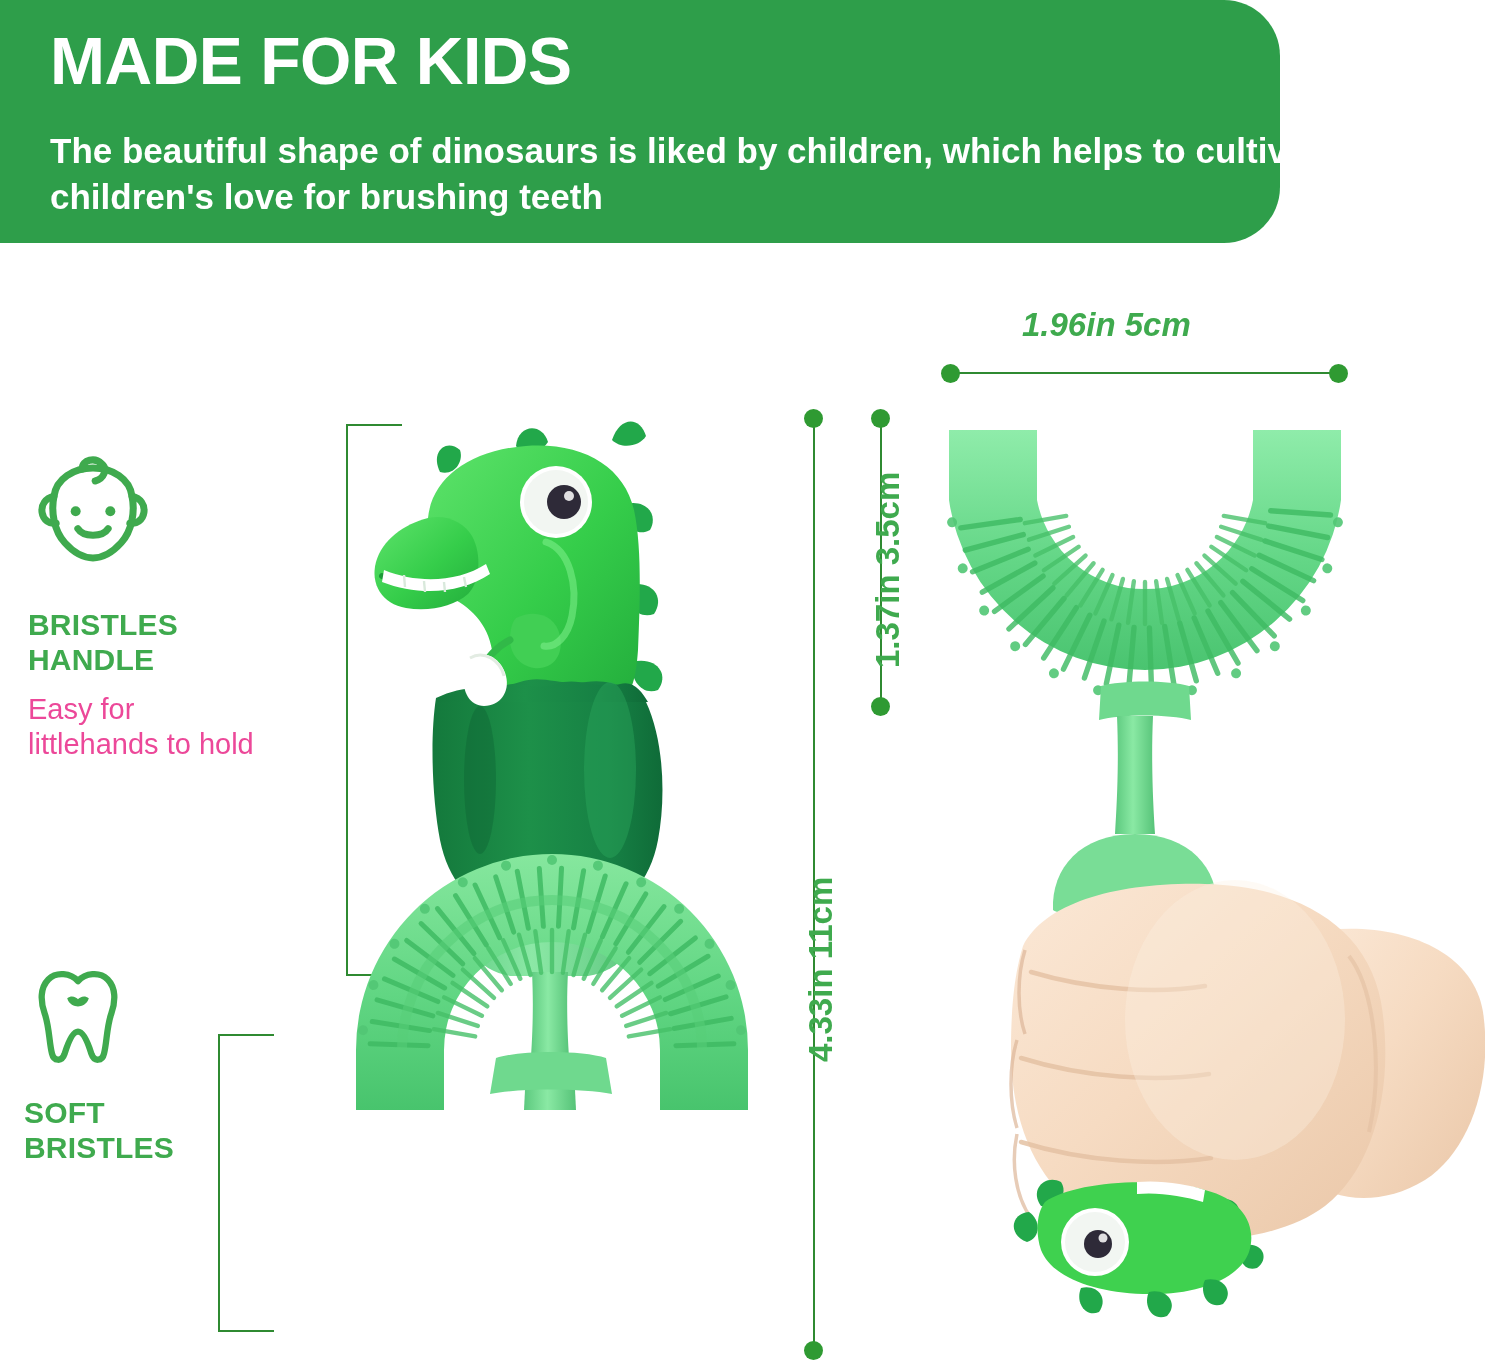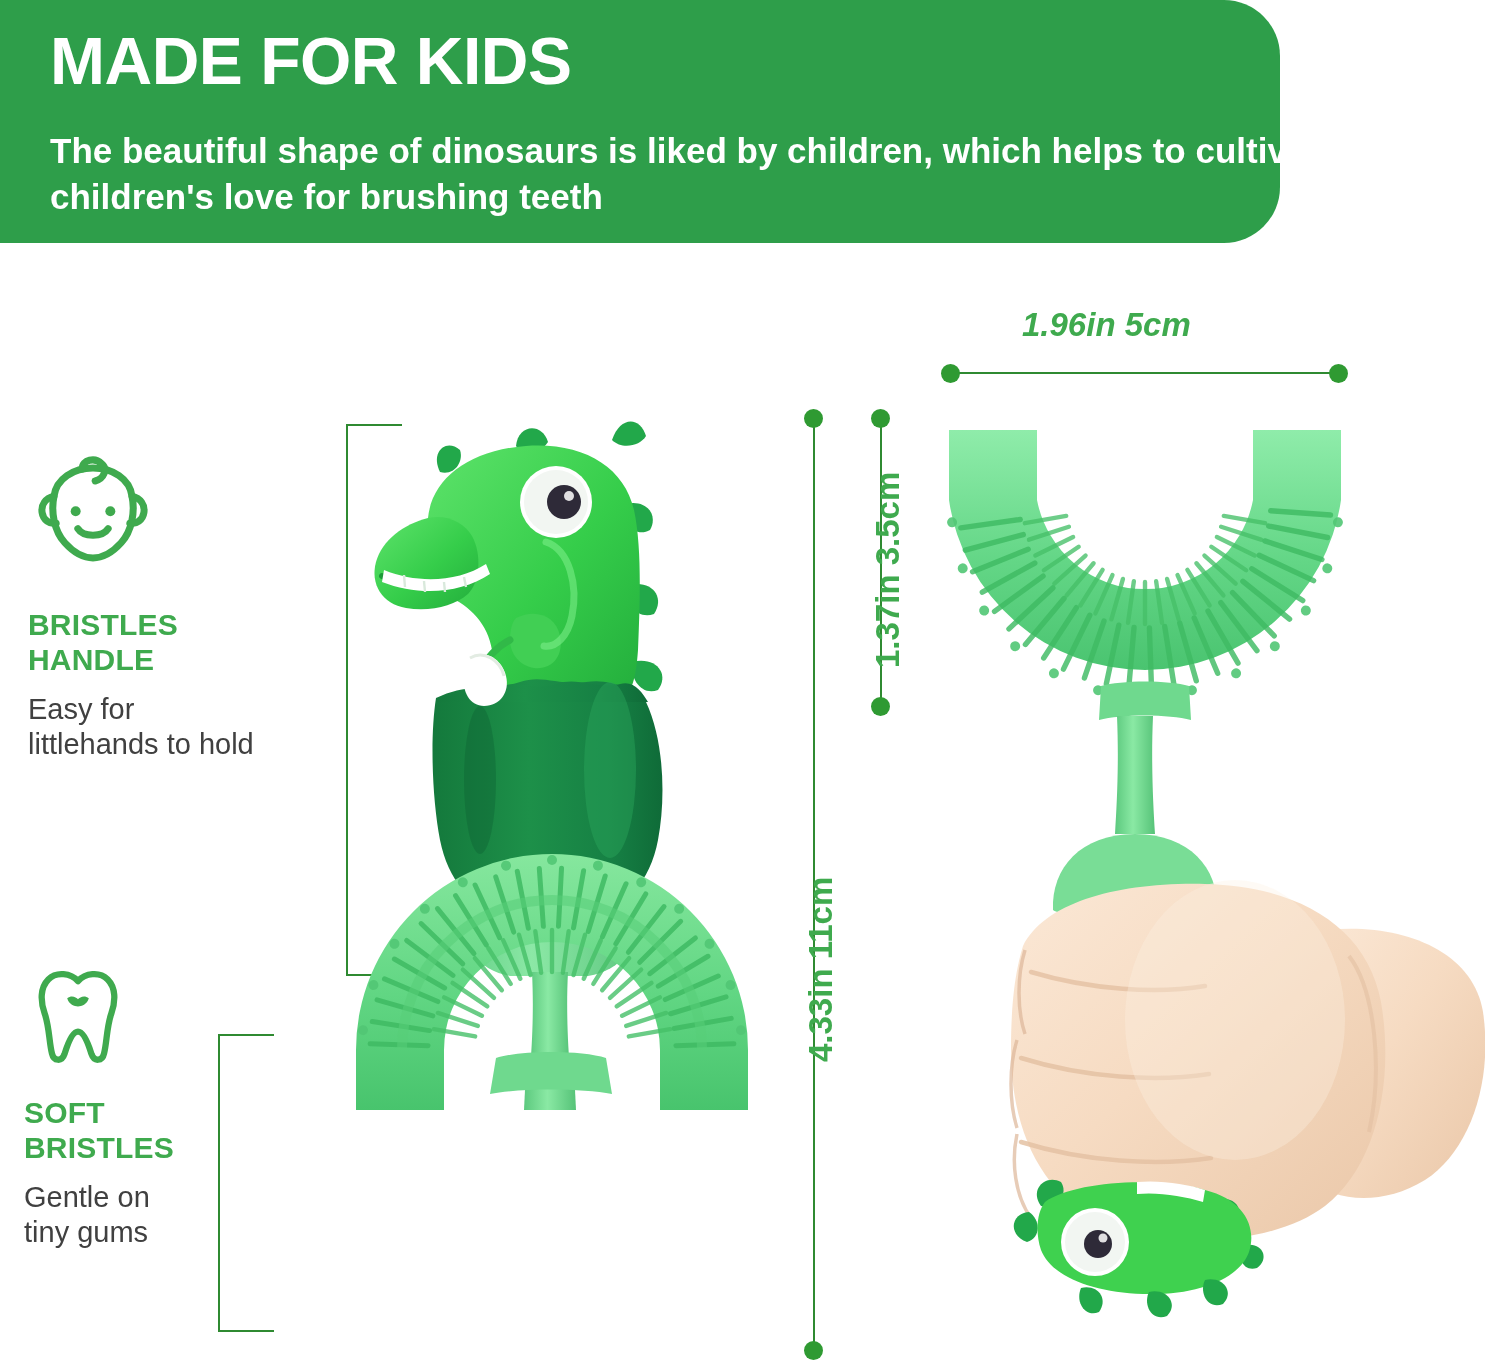--- a/index.html
+++ b/index.html
@@ -72,21 +72,21 @@
   .feature-title {
     color: #3faa4e;
     font-size: 30px;
     font-weight: bold;
     line-height: 1.18;
     letter-spacing: 0.2px;
     margin-top: 22px;
     white-space: pre-line;
   }
   .feature-desc {
-    color: #404040;
+    color: #ec4899;
     font-size: 29px;
     font-weight: normal;
     line-height: 1.2;
     margin-top: 14px;
     white-space: pre-line;
   }
 
   
   .bracket {
     position: absolute;
@@ -181,22 +181,20 @@
       <path d="M60 18 C52 9 36 7 27 16 C18 25 18 40 23 54
                C28 68 28 86 31 98 C33 107 42 108 45 99
                C49 86 54 74 60 74 C66 74 71 86 75 99
                C78 108 87 107 89 98 C92 86 92 68 97 54
                C102 40 102 25 93 16 C84 7 68 9 60 18 Z" fill="none" stroke="#3faa4e" stroke-width="7" stroke-linejoin="round"></path>
       <path d="M48 37 C53 33 58 36 60 38 C62 36 67 33 72 37
                C70 44 64 46 60 46 C56 46 50 44 48 37 Z" fill="#3faa4e"></path>
     </svg>
     <div class="feature-title">SOFT
 BRISTLES</div>
-    <div class="feature-desc">Gentle on
-tiny gums</div>
   </div>
 
   <div class="bracket" id="bracket-handle"></div>
   <div class="bracket" id="bracket-bristle"></div>
 
   <div class="dim-line-v" id="dim-11cm-line"></div>
   <div class="dim-dot" id="dim-11cm-dot-t"></div>
   <div class="dim-dot" id="dim-11cm-dot-b"></div>
   <div class="dim-label vert" id="dim-11cm-label">4.33in 11cm</div>
 

